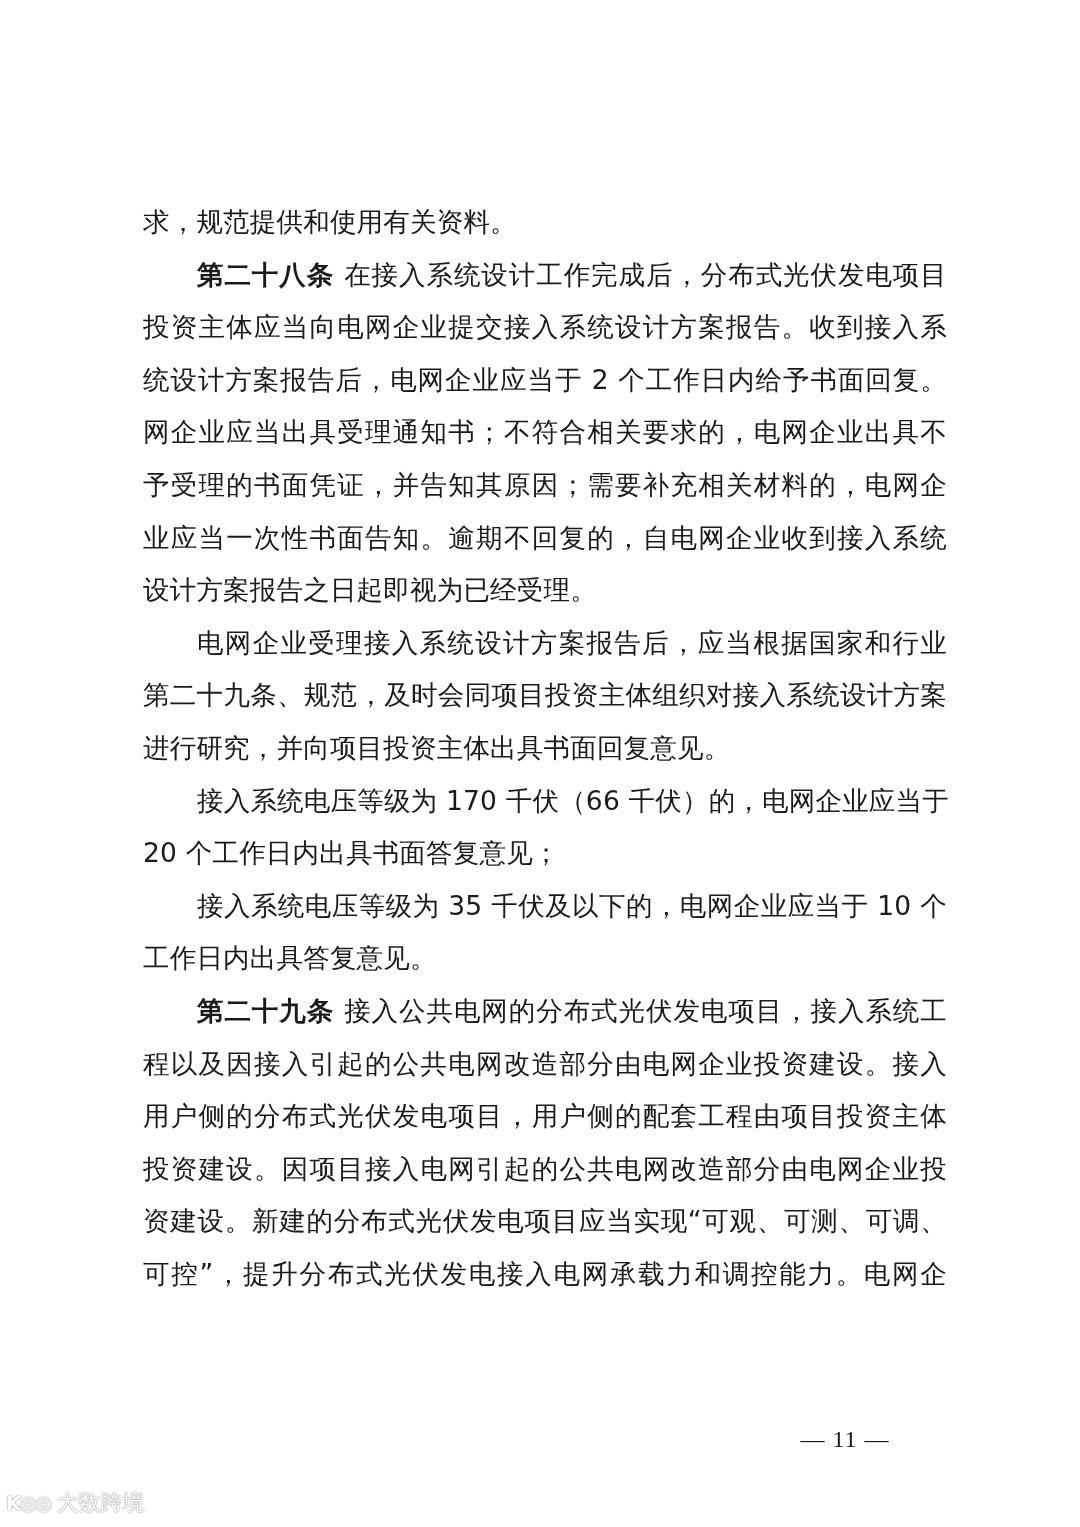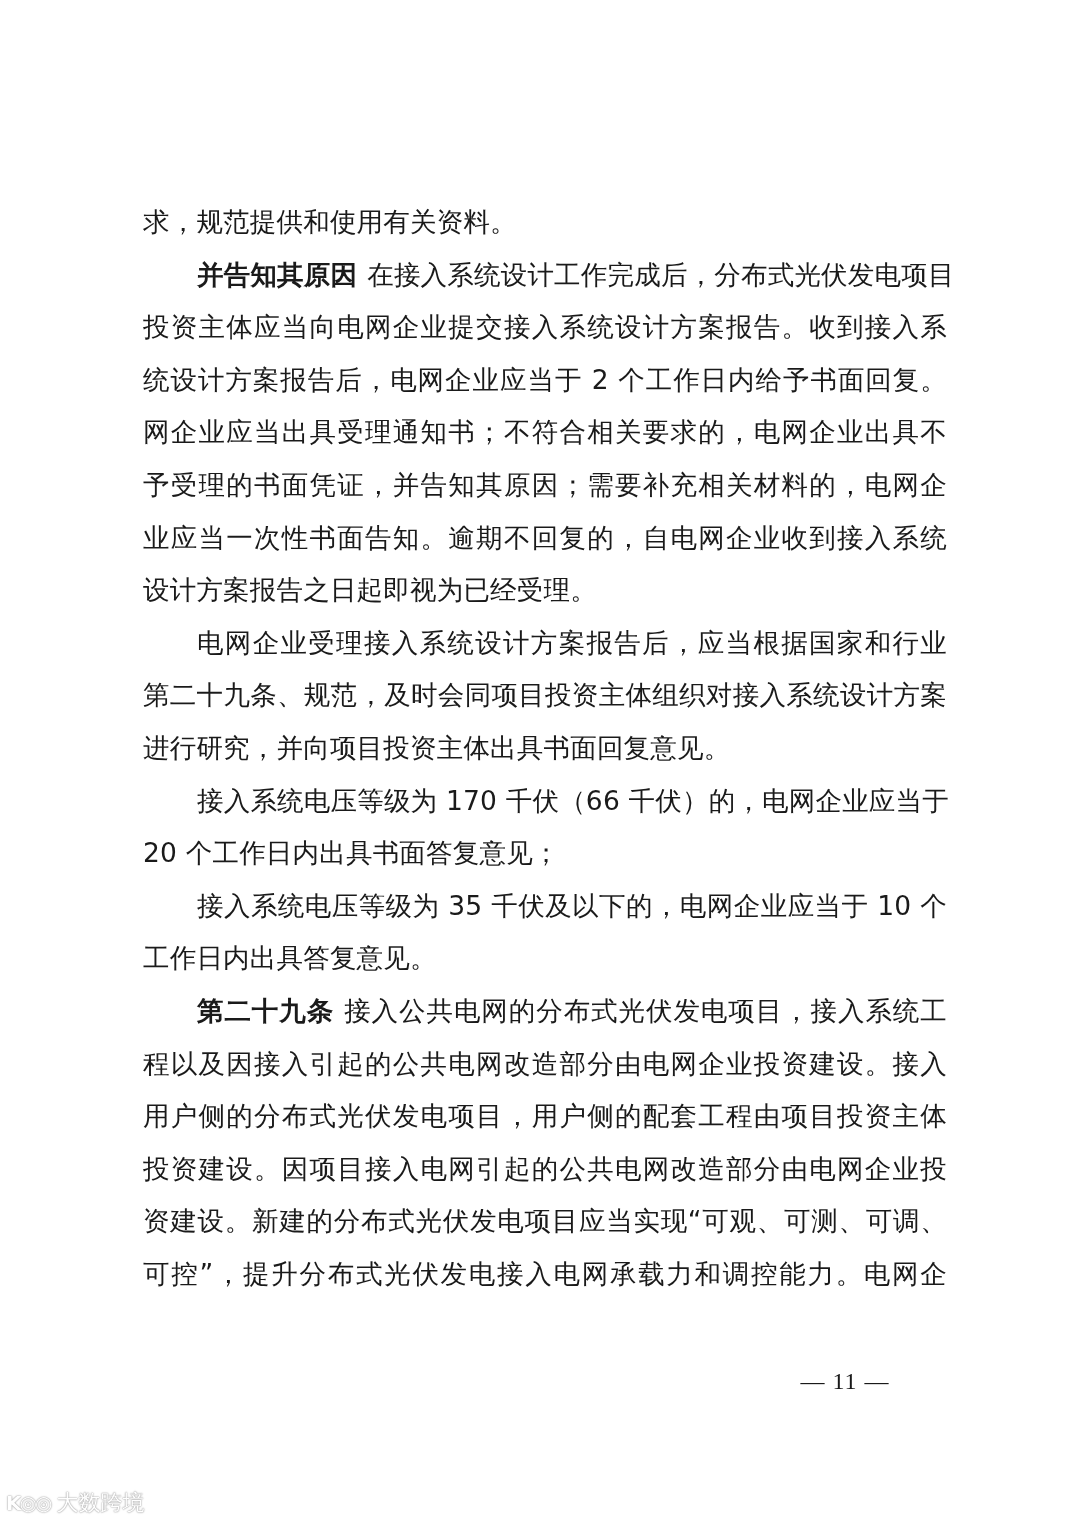--- a/index.html
+++ b/index.html
@@ -37,21 +37,21 @@
   .line.indent {
     padding-left: 54px;
   }
   .bold {
     font-weight: bold;
     margin-right: 10px;
   }
   .page-number {
     position: absolute;
     left: 790px;
-    top: 1368px;
+    top: 1426px;
     width: 110px;
     text-align: center;
     font-family: "Liberation Serif", "DejaVu Serif", serif;
     font-size: 24px;
     color: #1a1a1a;
     letter-spacing: 1px;
   }
   .watermark {
     position: absolute;
     left: 6px;
@@ -69,21 +69,21 @@
     font-size: 20px;
     font-weight: bold;
     letter-spacing: -2px;
   }
 </style>
 </head>
 <body>
 
 <div class="page">
   <div class="line last"><span>求，规范提供和使用有关资料。</span></div>
-  <div class="line indent"><span class="bold">并告知其原因</span><span>在接入系统设计工作完成后，分布式光伏发电项目</span></div>
+  <div class="line indent"><span class="bold">第二十八条</span><span>在接入系统设计工作完成后，分布式光伏发电项目</span></div>
   <div class="line"><span>投资主体应当向电网企业提交接入系统设计方案报告。收到接入系</span></div>
   <div class="line"><span>统设计方案报告后，电网企业应当于 2 个工作日内给予书面回复。</span></div>
   <div class="line"><span>网企业应当出具受理通知书；不符合相关要求的，电网企业出具不</span></div>
   <div class="line"><span>予受理的书面凭证，并告知其原因；需要补充相关材料的，电网企</span></div>
   <div class="line"><span>业应当一次性书面告知。逾期不回复的，自电网企业收到接入系统</span></div>
   <div class="line last"><span>设计方案报告之日起即视为已经受理。</span></div>
   <div class="line indent"><span>电网企业受理接入系统设计方案报告后，应当根据国家和行业</span></div>
   <div class="line"><span>第二十九条、规范，及时会同项目投资主体组织对接入系统设计方案</span></div>
   <div class="line last"><span>进行研究，并向项目投资主体出具书面回复意见。</span></div>
   <div class="line indent"><span>接入系统电压等级为 170 千伏（66 千伏）的，电网企业应当于</span></div>

